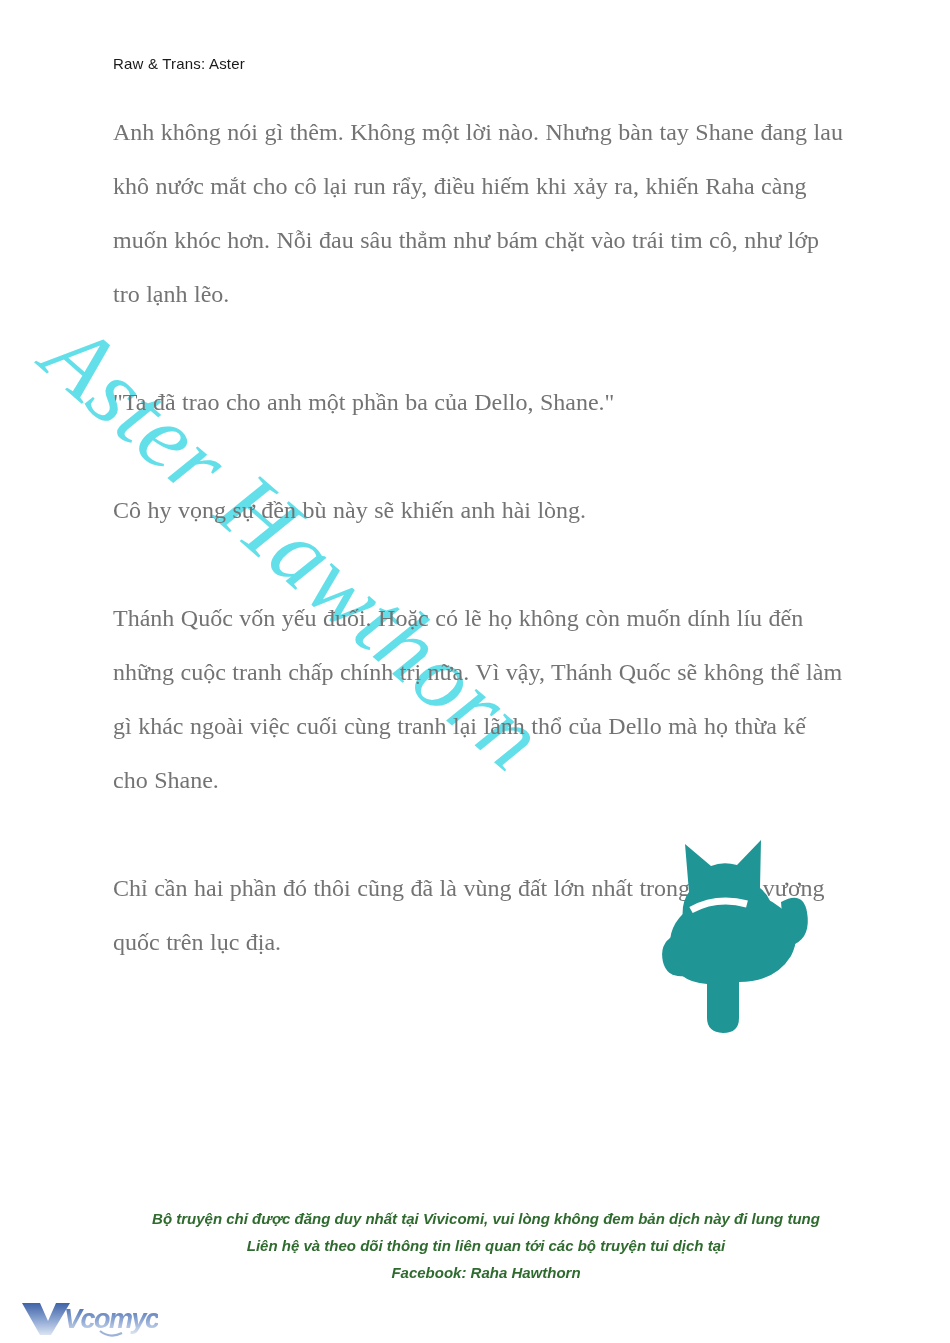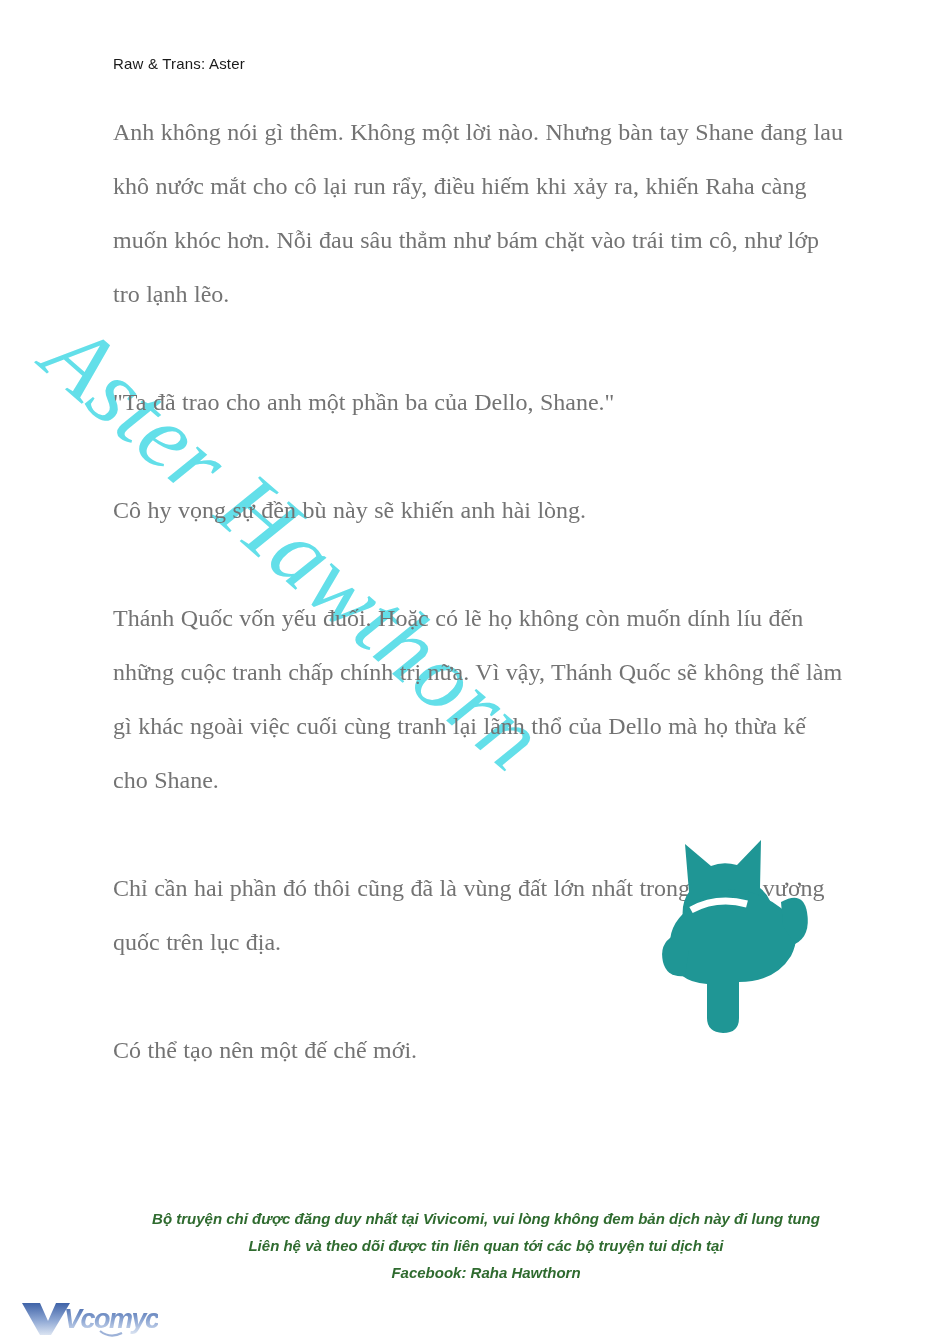--- a/index.html
+++ b/index.html
@@ -123,21 +123,20 @@
   <div class="watermark">
     <div class="watermark-text">Aster Hawthorn</div>
   </div>
 
   <div class="body-text">
     <p class="para">Anh không nói gì thêm. Không một lời nào. Nhưng bàn tay Shane đang lau khô nước mắt cho cô lại run rẩy, điều hiếm khi xảy ra, khiến Raha càng muốn khóc hơn. Nỗi đau sâu thẳm như bám chặt vào trái tim cô, như lớp tro lạnh lẽo.</p>
     <p class="para">"Ta đã trao cho anh một phần ba của Dello, Shane."</p>
     <p class="para">Cô hy vọng sự đền bù này sẽ khiến anh hài lòng.</p>
     <p class="para">Thánh Quốc vốn yếu đuối. Hoặc có lẽ họ không còn muốn dính líu đến những cuộc tranh chấp chính trị nữa. Vì vậy, Thánh Quốc sẽ không thể làm gì khác ngoài việc cuối cùng tranh lại lãnh thổ của Dello mà họ thừa kế cho Shane.</p>
     <p class="para">Chỉ cần hai phần đó thôi cũng đã là vùng đất lớn nhất trong số các vương quốc trên lục địa.</p>
-    <p class="para">Có thể tạo nên một đế chế mới.</p>
   </div>
 
   <svg class="cat-mascot" viewBox="0 0 160 205">
     <g fill="#1f9695">
 
       <path d="M34 60 L30 12 L56 34 Q68 29 82 33 L106 8 L105 56 Q118 66 118 84
                L28 88 Q26 70 34 60 Z"></path>
 
       <path d="M38 74 Q10 92 16 122 Q20 150 52 152 L52 186
                Q52 200 68 201 Q84 201 84 186 L84 150
@@ -146,21 +145,21 @@
       <path d="M18 104 Q4 112 8 130 Q12 146 30 144 L34 118 Z"></path>
 
       <path d="M126 70 Q148 58 152 80 Q156 104 140 112 L128 94 Z"></path>
     </g>
 
     <path d="M36 78 Q62 64 92 72" stroke="#ffffff" stroke-width="7" fill="none"></path>
   </svg>
 
   <div class="footer-note">
     <div class="footer-line">Bộ truyện chỉ được đăng duy nhất tại Vivicomi, vui lòng không đem bản dịch này đi lung tung</div>
-    <div class="footer-line">Liên hệ và theo dõi được tin liên quan tới các bộ truyện tui dịch tại</div>
+    <div class="footer-line">Liên hệ và theo dõi thông tin liên quan tới các bộ truyện tui dịch tại</div>
     <div class="footer-line">Facebook: Raha Hawthorn</div>
   </div>
 
   <svg class="site-logo" viewBox="0 0 140 42">
     <defs>
       <linearGradient id="logoGrad" x1="0" y1="0" x2="0" y2="1">
         <stop offset="0%" stop-color="#3f63a8"></stop>
         <stop offset="55%" stop-color="#8fa8d4"></stop>
         <stop offset="100%" stop-color="#dbe4f2"></stop>
       </linearGradient>

